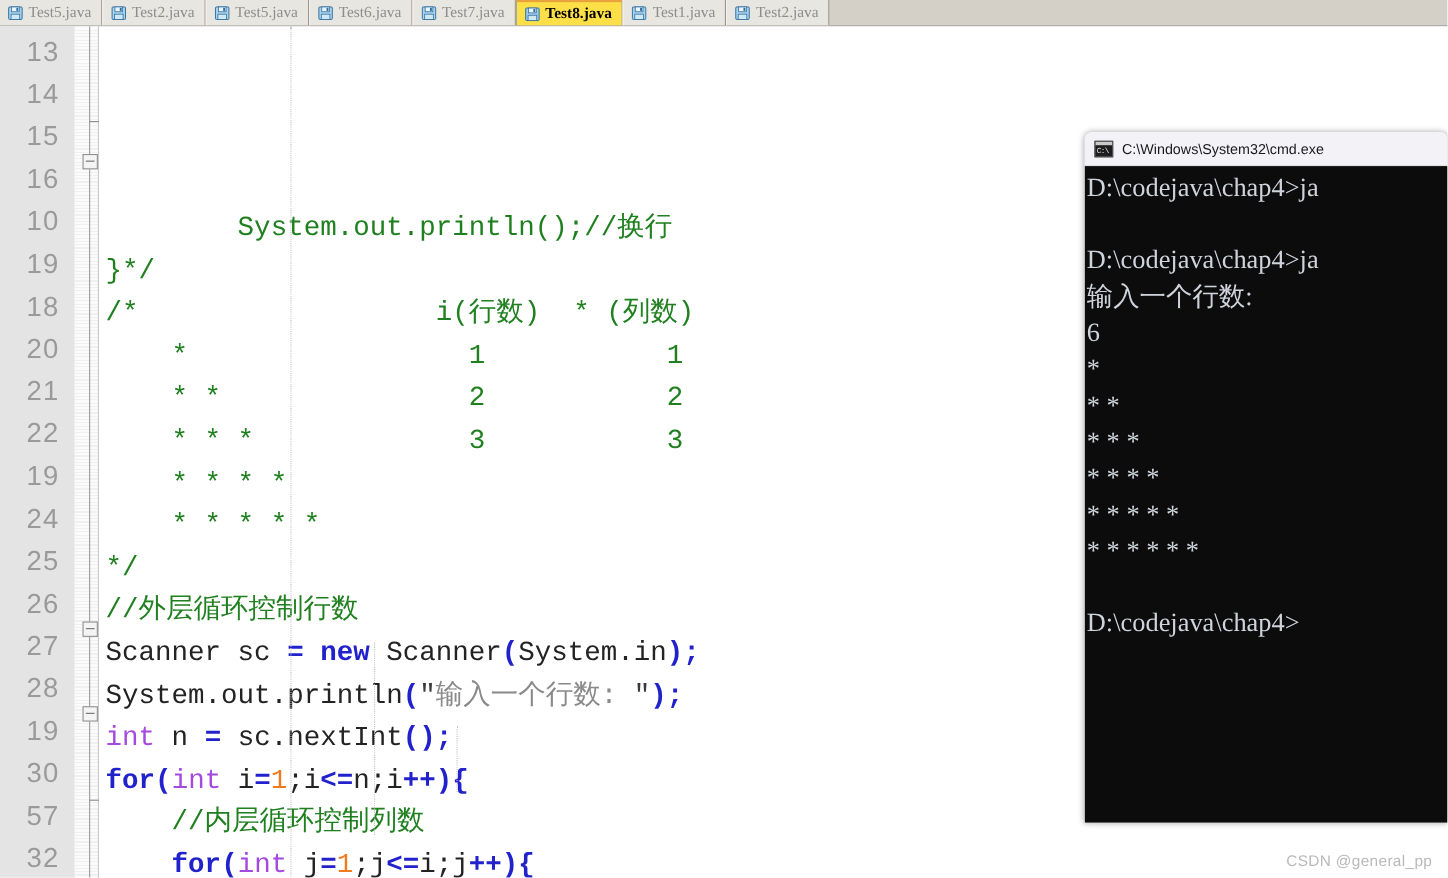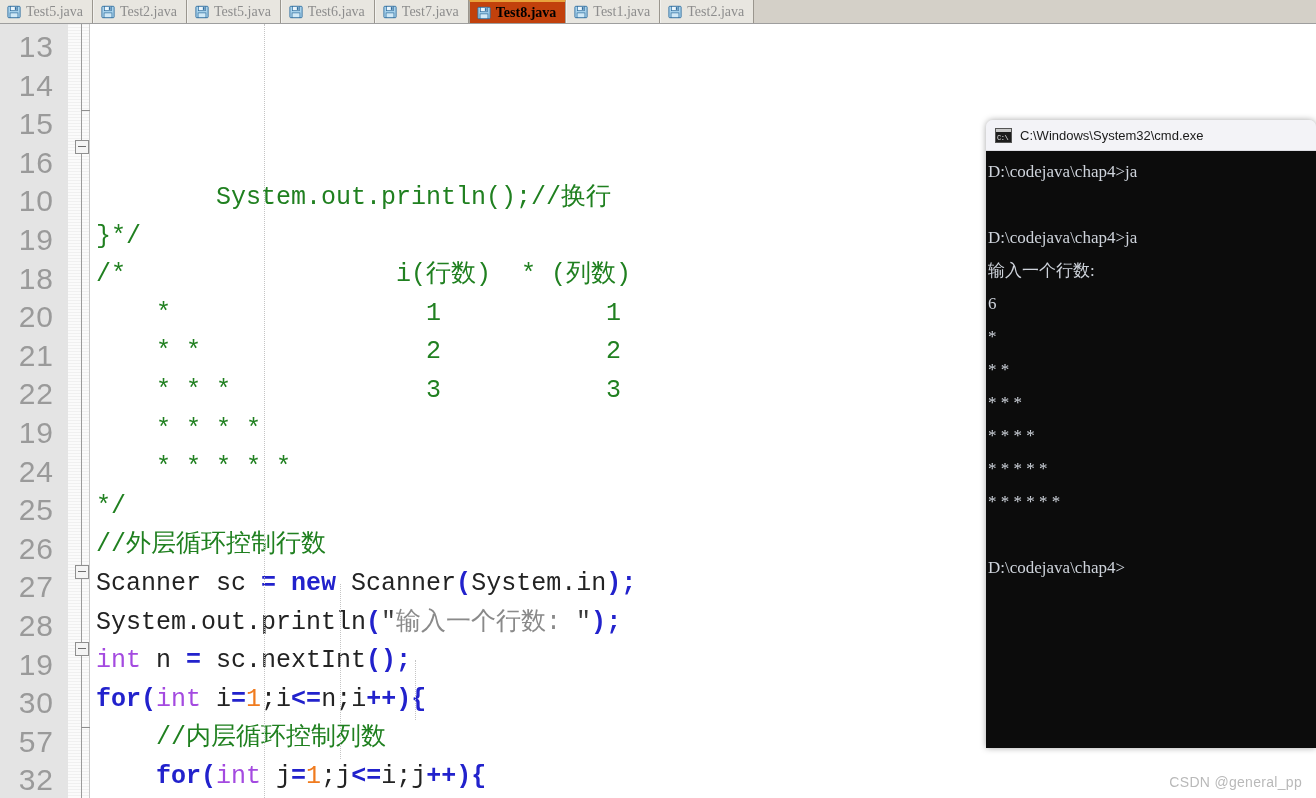--- a/index.html
+++ b/index.html
@@ -39,21 +39,21 @@
     border-right: 1px solid #9a968e;
     border-left: 1px solid #f2f1ee;
     font-family: "Liberation Serif", serif;
     font-size: 14px;
     color: #8d8d8d;
     white-space: nowrap;
     cursor: default;
   }
   .tab.first { border-left: none; }
   .tab.active {
-    background: #c2410c;
+    background: #fde047;
     color: #000000;
     font-weight: bold;
     border-top: 3px solid #e8a33d;
     height: 24px;
     border-right: 1px solid #a9a59d;
     border-left: 1px solid #a9a59d;
   }
   .tab-icon {
     width: 14px; height: 14px;
     flex: 0 0 14px;
@@ -99,21 +99,21 @@
     left: 0; top: 0;
     width: 68px;
     padding-top: 4px;
   }
   .ln {
     height: 38.6px;
     line-height: 38.6px;
     text-align: right;
     padding-right: 14px;
     font-family: "Liberation Sans", sans-serif;
-    font-size: 30px;
+    font-size: 25px;
     color: #9a9a9a;
     letter-spacing: 1px;
   }
 
   .foldmark {
     position: absolute;
     left: 75px;
     width: 14px; height: 14px;
     background: #f4f4f4;
     border: 1px solid #8f8f8f;
@@ -130,21 +130,21 @@
     left: 81px;
     width: 9px; height: 1px;
     background: #8f8f8f;
   }
 
   
   .code {
     position: absolute;
     left: 92px; top: 0;
     width: 1224px; height: 774px;
-    padding-top: 10px;
+    padding-top: 20px;
     font-family: "Liberation Mono", "DejaVu Sans Mono", monospace;
     font-size: 25px;
     white-space: pre;
     overflow: hidden;
   }
   .cl {
     height: 38.6px;
     line-height: 38.6px;
     padding-left: 4px;
     white-space: pre;
@@ -225,21 +225,21 @@
     height: 3px;
     background: #c9c9c9;
   }
   .cmdbody {
     position: absolute;
     left: 0; top: 31px;
     width: 330px; height: 597px;
     background: #0c0c0c;
     padding: 4px 0 0 2px;
     font-family: "Liberation Serif", serif;
-    font-size: 17px;
+    font-size: 24px;
     line-height: 33px;
     color: #cfd4dc;
     white-space: pre;
     overflow: hidden;
   }
   .cmdline { height: 33px; }
   .cmdline.blank { height: 33px; }
 
   
   .watermark {

